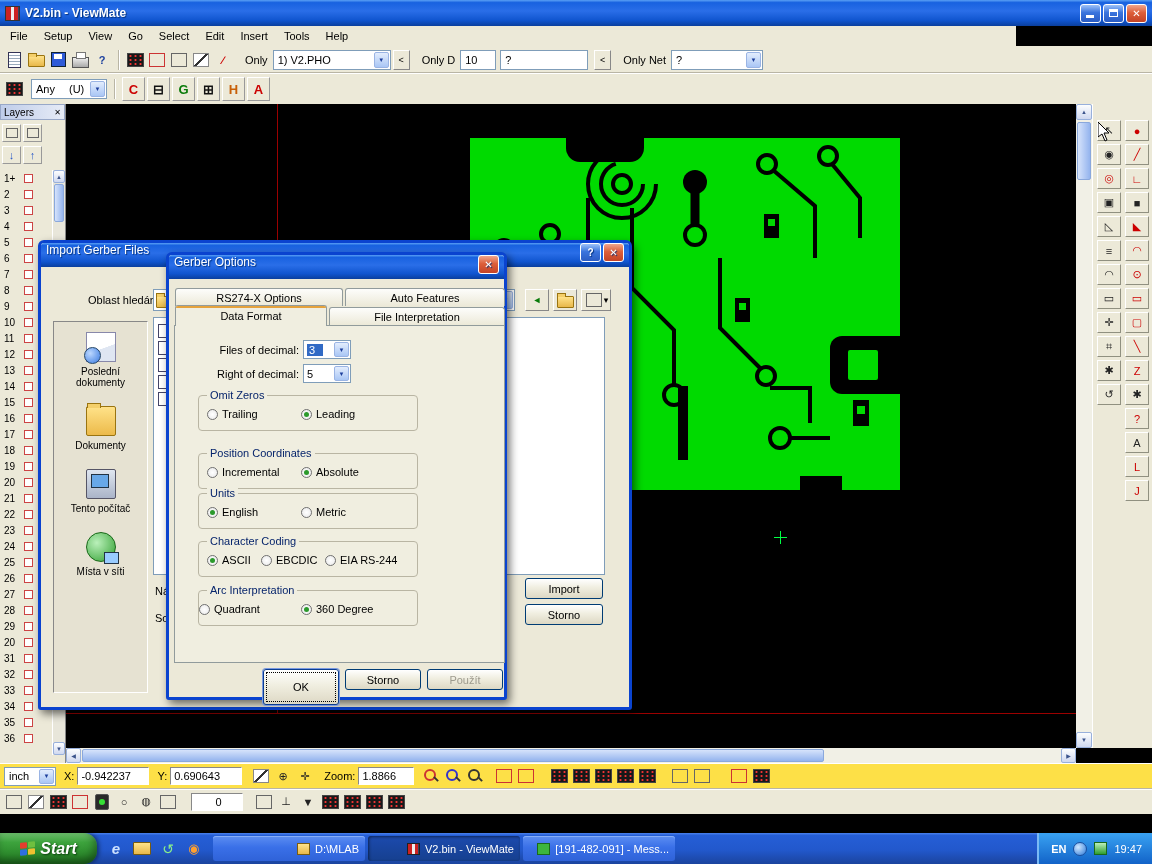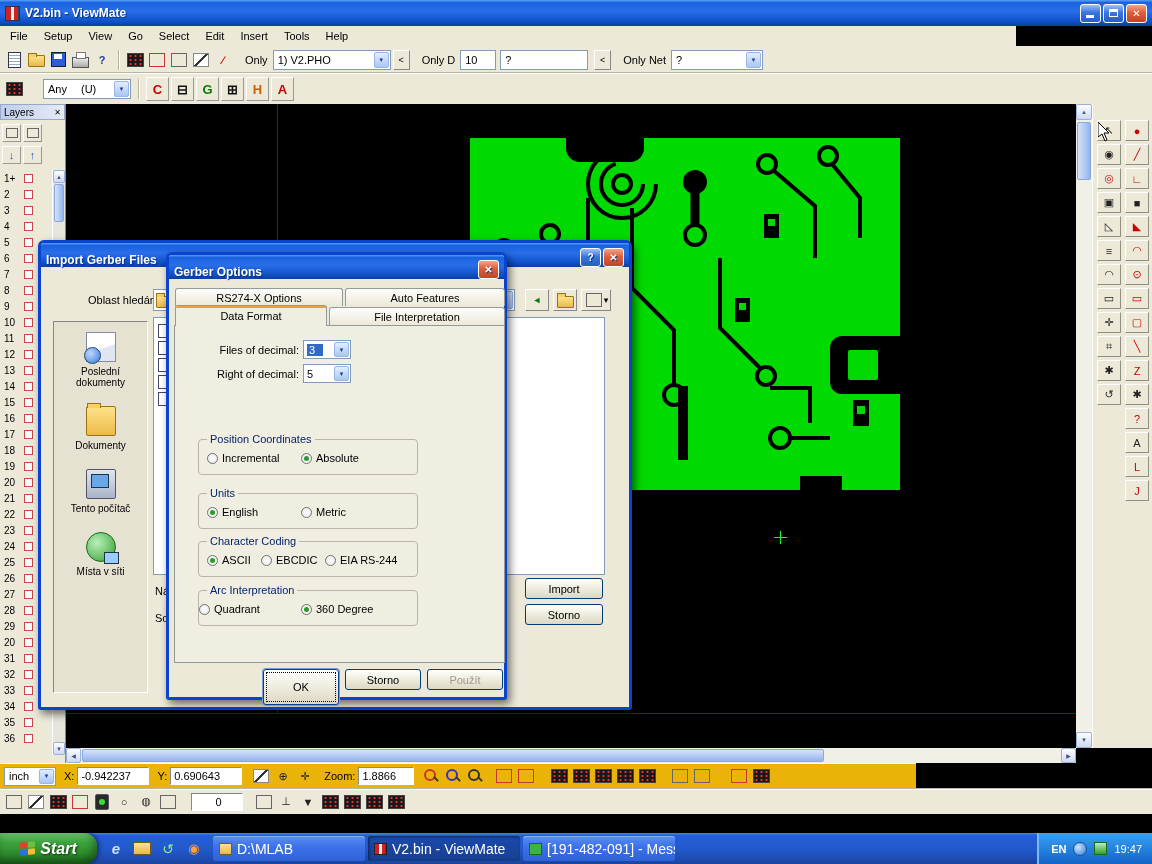--- a/index.html
+++ b/index.html
@@ -90,51 +90,51 @@
 .green-cross::before{content:"";position:absolute;top:6px;left:0;width:13px;height:1px;background:#00ff44;}
 .green-cross::after{content:"";position:absolute;left:6px;top:0;width:1px;height:13px;background:#00ff44;}
 #vscroll{position:absolute;left:1076px;top:104px;width:16px;height:644px;background:#f1f0e6;}
 #hscroll{position:absolute;left:66px;top:748px;width:1010px;height:15px;background:#f1f0e6;}
 #right-tools{position:absolute;left:1092px;top:104px;width:60px;height:644px;background:#ece9d8;border-left:1px solid #fff;}
 .toolcol{position:absolute;top:16px;display:flex;flex-direction:column;gap:3px;}
 .toolbtn{width:24px;height:21px;border:1px solid;border-color:#fff #909080 #909080 #fff;background:#ece9d8;display:flex;align-items:center;justify-content:center;font-size:11px;}
 .toolbtn[data-variant="red"]{color:#c00;}
 .toolbtn[data-variant="dark"]{color:#222;}
 
-#statusbar{position:absolute;left:0;top:763px;width:916px;height:25px;background:#eab308;display:flex;align-items:center;padding-left:4px;gap:3px;border-top:1px solid #fff;}
+#statusbar{position:absolute;left:0;top:763px;width:1152px;height:25px;background:#fde047;display:flex;align-items:center;padding-left:4px;gap:3px;border-top:1px solid #fff;}
 #auxbar{position:absolute;left:0;top:788px;width:1152px;height:26px;background:#ece9d8;display:flex;align-items:center;padding-left:4px;gap:3px;border-top:1px solid #b9b5a5;box-shadow:inset 0 1px 0 #fff;}
 .sgroup{display:inline-flex;gap:2px;align-items:center;}
 
 #taskbar{position:absolute;left:0;top:833px;width:1152px;height:31px;background:linear-gradient(180deg,#4a82ee 0%,#255ed6 8%,#2258cc 55%,#1b449e 100%);display:flex;align-items:center;}
 #start-btn{width:97px;height:31px;border-radius:0 13px 13px 0;display:flex;align-items:center;justify-content:center;gap:5px;
  background:linear-gradient(180deg,#6cbf6c,#3da33d 30%,#2c8a2c 70%,#1f6f1f);box-shadow:inset -3px -4px 8px rgba(0,0,0,.35),2px 0 4px rgba(0,0,0,.45);}
 .start-text{color:#fff;font-weight:bold;font-style:italic;font-size:16px;text-shadow:1px 1px 2px #0a3a0a;text-align:right;}
 .winflag{display:grid;grid-template-columns:7px 7px;grid-gap:1px;transform:skewY(-6deg);}
 .winflag span{width:7px;height:6px;border-radius:1px;}
 .qlaunch{display:flex;align-items:center;gap:8px;padding:0 10px;}
 .ql{font-size:13px;color:#dfeaff;display:flex;align-items:center;justify-content:center;width:18px;height:18px;position:relative;}
 .ql.e{font-weight:bold;font-style:italic;color:#cfe3ff;font-size:15px;}
 .ql.folder::before{content:"";width:16px;height:11px;background:linear-gradient(#ffe289,#e8b84a);border:1px solid #7a5c10;border-radius:1px;}
 .ql.green{color:#8af08a;font-size:14px;}
 .ql.orange{color:#ffa030;font-size:13px;}
 .tasks{display:flex;gap:3px;align-items:center;}
-.taskbtn{width:152px;height:25px;border-radius:3px;display:flex;align-items:center;gap:5px;padding:0 6px;color:#fff;font-size:14px;
- background:linear-gradient(180deg,#5c8ef2,#3a70e8 45%,#2f62d8);box-shadow:inset 0 1px 0 #86aef8;white-space:nowrap;overflow:hidden;}
+.taskbtn{width:152px;height:25px;border-radius:3px;display:flex;align-items:center;gap:5px;padding:0 6px;color:#fff;font-size:11px;
+ background:linear-gradient(180deg,#5c8ef2,#3a70e8 45%,#2f62d8);box-shadow:inset 0 1px 0 #86aef8;white-space:nowrap;overflow:hidden;justify-content:flex-end;}
 .taskbtn[data-active="true"]{background:linear-gradient(180deg,#1c4aae,#16408f);box-shadow:inset 1px 1px 3px rgba(0,0,0,.5);}
 .task-ic{width:13px;height:12px;flex:none;position:relative;}
 .task-ic[data-icon="folder"]{background:linear-gradient(#ffe289,#e8b84a);border:1px solid #7a5c10;}
 .task-ic[data-icon="viewmate"]{background:linear-gradient(90deg,#c22 0 4px,#eee 4px 7px,#c22 7px 10px,#346 10px);border:1px solid #222;}
 .task-ic[data-icon="message"]{background:#3db53d;border:1px solid #1a6a1a;}
 .tray{margin-left:auto;height:31px;display:flex;align-items:center;gap:7px;padding:0 10px 0 12px;
  background:linear-gradient(180deg,#39a2f2,#1263c8);border-left:2px solid #7ab9f5;color:#fff;}
 .tray-ic{width:14px;height:14px;border-radius:50%;background:radial-gradient(circle at 35% 35%,#cfe7ff,#2a78d8);border:1px solid #1b4f9e;}
 .tray-ic2{width:13px;height:13px;background:linear-gradient(#baf0ba,#2f9e2f);border:1px solid #1a6a1a;}
 
 .xp-window{position:absolute;border:3px solid #0a43cf;border-radius:6px 6px 3px 3px;background:#ece9d8;box-shadow:3px 4px 8px rgba(0,0,0,.55);}
-.dlg-title{height:24px;display:flex;align-items:flex-end;padding:0 5px;border-radius:3px 3px 0 0;color:#fff;font-weight:bold;font-size:12px;text-shadow:1px 1px 1px #00317e;}
+.dlg-title{height:24px;display:flex;align-items:flex-start;padding:0 5px;border-radius:3px 3px 0 0;color:#fff;font-weight:normal;font-size:12px;text-shadow:1px 1px 1px #00317e;}
 #import-dialog{left:38px;top:240px;width:594px;height:470px;z-index:40;}
 #gerber-dialog{left:166px;top:252px;width:341px;height:448px;z-index:60;}
 .btn{border:1px solid #003c74;border-radius:3px;background:linear-gradient(180deg,#fff,#f0eee0 45%,#ddd8c4);font-size:11px;display:flex;align-items:center;justify-content:center;}
 .btn.focused{border:1px solid #0b3d91;outline:1px dotted #000;outline-offset:-4px;box-shadow:0 0 0 1px #7a99df;}
 .btn.disabled{color:#9e9b8e;}
 .tab{position:absolute;height:18px;background:linear-gradient(#fdfdfb,#ece9d8);border:1px solid #919b9c;border-bottom:none;border-radius:3px 3px 0 0;display:flex;align-items:center;justify-content:center;font-size:11px;padding:0 4px;white-space:nowrap;}
 .t-active{height:21px;z-index:3;background:#f0eee0;}
 .t-active::before{content:"";position:absolute;top:0;left:0;right:0;height:2px;background:#e5a23c;border-radius:2px 2px 0 0;}
 .tabpanel{position:absolute;left:5px;top:70px;width:331px;height:338px;border:1px solid #919b9c;background:#f0eee0;}
 .group{position:absolute;left:29px;width:220px;height:36px;border:1px solid #b9b5a3;border-radius:4px;}
@@ -250,21 +250,21 @@
     <span class="navbtn" style="margin-left:4px">&lt;</span>
     <span class="tlabel">Only Net</span>
     <span class="combo" style="width:92px">
       <span>?</span>
       <span class="carrow"></span>
     </span>
   </div>
 
   <div id="toolbar2" class="toolbar">
     <span class="sicon" data-kind="dots"></span>
-    <span class="combo" style="width:88px;margin-left:16px">
+    <span class="combo" style="width:76px;margin-left:4px">
       <span>Any</span>
       <span style="margin-left:14px">(U)</span>
       <span class="carrow"></span>
     </span>
     <span class="sep"></span>
     <span class="sgroup">
 
     <span class="lbtn" data-variant="red">
           <span>C</span>
         </span>
@@ -855,22 +855,33 @@
     <span class="combo-sm" style="left:134px;top:85px">
       <span class="val-sel">3</span>
       <span class="carrow"></span>
     </span>
     <span class="dlabel" style="left:22px;top:113px;width:108px;text-align:right">Right of decimal:</span>
     <span class="combo-sm" style="left:134px;top:109px">
       <span>5</span>
       <span class="carrow"></span>
     </span>
 
-
-    <div class="group" style="top:184px">
+    <div class="group" style="top:140px">
+      <span class="group-label">Omit Zeros</span>
+      <label class="ropt" style="left:8px">
+        <span class="radio"></span>
+        <span>Trailing</span>
+      </label>
+      <label class="ropt" style="left:102px">
+        <span class="radio checked"></span>
+        <span>Leading</span>
+      </label>
+    </div>
+
+    <div class="group" style="top:198px">
       <span class="group-label">Position Coordinates</span>
       <label class="ropt" style="left:8px">
         <span class="radio"></span>
         <span>Incremental</span>
       </label>
       <label class="ropt" style="left:102px">
         <span class="radio checked"></span>
         <span>Absolute</span>
       </label>
     </div>

